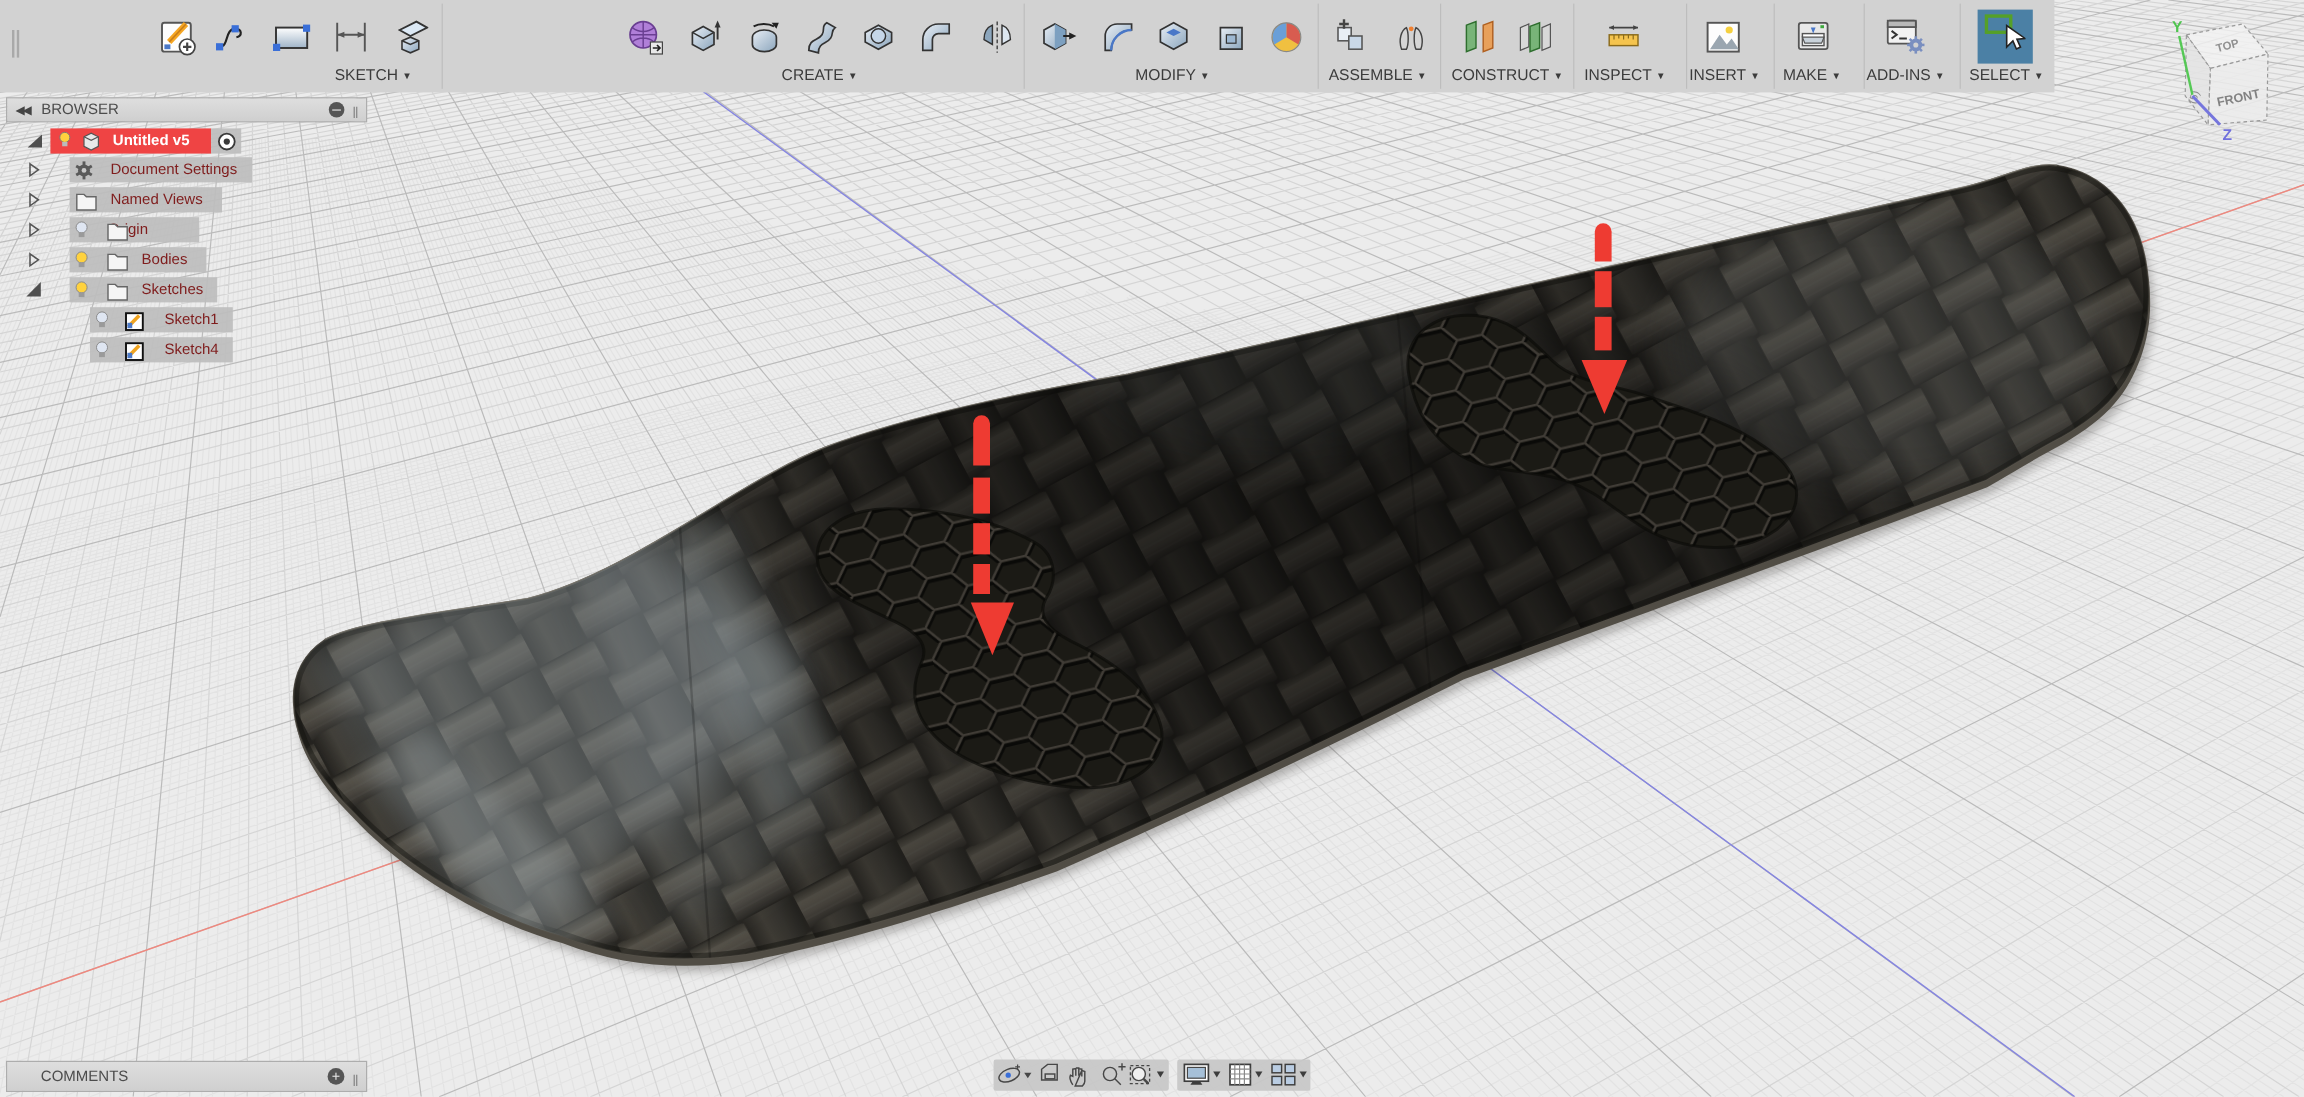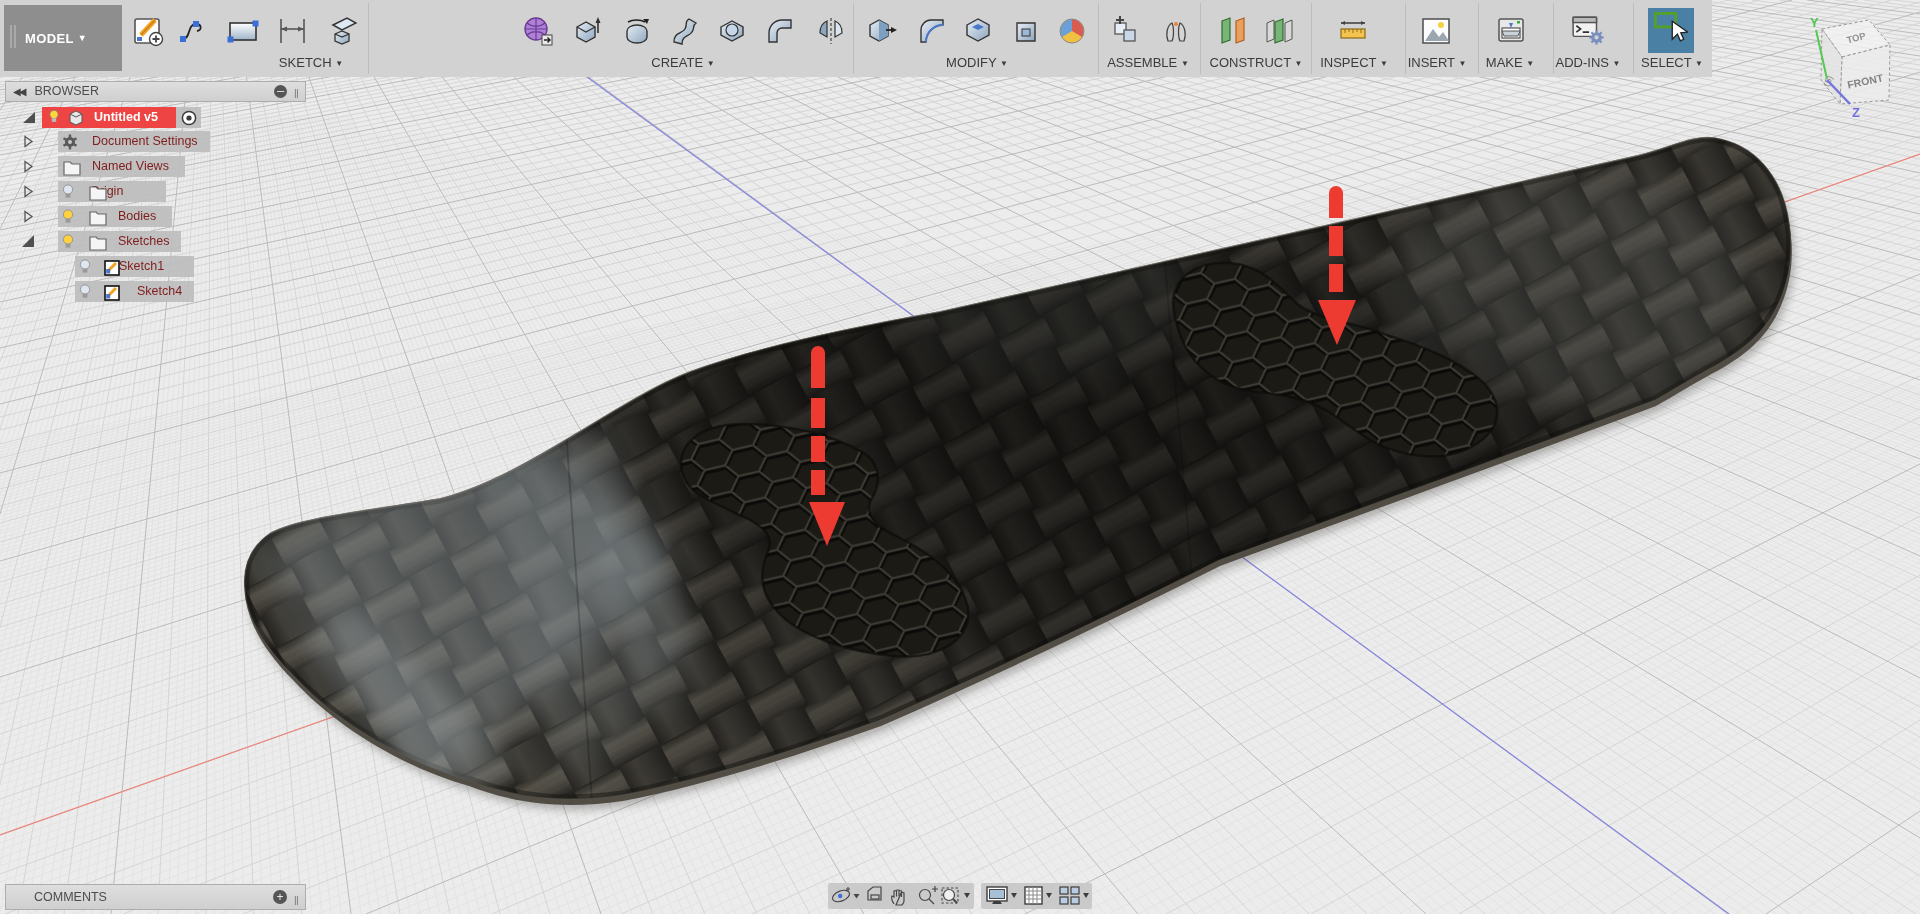--- a/index.html
+++ b/index.html
@@ -133,21 +133,20 @@
   <text x="1857" y="41" font-size="9.5" fill="#909090" font-weight="bold" text-anchor="middle" transform="rotate(-15 1857 41)">TOP</text>
   <text x="1866" y="85" font-size="10.5" fill="#828282" font-weight="bold" text-anchor="middle" transform="rotate(-12 1866 85)">FRONT</text>
   <text x="1831" y="82" font-size="9" fill="#8a8a8a" text-anchor="middle" transform="rotate(-70 1831 82)">(5)</text>
   <line x1="1816" y1="30" x2="1827" y2="79" stroke="#55c855" stroke-width="2"></line>
   <line x1="1827" y1="80" x2="1850" y2="104" stroke="#7575dd" stroke-width="2.5"></line>
   <text x="1810" y="27" font-size="13" font-weight="bold" fill="#4ec44e">Y</text>
   <text x="1852" y="117" font-size="13" font-weight="bold" fill="#7070dd">Z</text>
  </g>
 </svg>
 <div id="toolbar">
-    <div id="model">MODEL <span style="font-size:9px;vertical-align:2px">▼</span></div>
     <div style="position:absolute;left:10px;top:25px;width:2px;height:23px;background:#a9a9a9"></div>
     <div style="position:absolute;left:14px;top:25px;width:2px;height:23px;background:#a9a9a9"></div>
     <div class="sep" style="left:368px"></div>
     <div class="sep" style="left:853px"></div>
     <div class="sep" style="left:1098px"></div>
     <div class="sep" style="left:1200px"></div>
     <div class="sep" style="left:1311px"></div>
     <div class="sep" style="left:1405px"></div>
     <div class="sep" style="left:1478px"></div>
     <div class="sep" style="left:1553px"></div>
@@ -384,21 +383,21 @@
       <circle cx="8" cy="6.5" r="4.6" fill="#ffd23e" stroke="#888" stroke-width="0.8"></circle>
       <rect x="5.6" y="10.6" width="4.8" height="4" fill="#9a9a9a"></rect>
       <path d="M30,4 h6 l2,2 h8 v11 h-16 z" fill="#f5f5f5" stroke="#666" stroke-width="1.2"></path>
     </svg><span style="margin-left:60px">Sketches</span></div>
 <div class="chip" style="left:75px;top:256px;width:119px"><svg class="abs" style="left:2px;top:2px" width="60" height="18" viewBox="0 0 60 18">
       <circle cx="8" cy="6.5" r="4.6" fill="#dfe6f2" stroke="#888" stroke-width="0.8"></circle>
       <rect x="5.6" y="10.6" width="4.8" height="4" fill="#9a9a9a"></rect>
       <rect x="28" y="3" width="14" height="14" fill="#fff" stroke="#111" stroke-width="1.6"></rect>
       <line x1="30" y1="14" x2="39" y2="5" stroke="#f0a420" stroke-width="3"></line>
       <rect x="29.2" y="11" width="4" height="4.5" fill="#4a78c8"></rect>
-    </svg><span style="margin-left:44px">Sketch1</span></div>
+    </svg><span style="margin-left:62px">Sketch1</span></div>
 <div class="chip" style="left:75px;top:281px;width:119px"><svg class="abs" style="left:2px;top:2px" width="60" height="18" viewBox="0 0 60 18">
       <circle cx="8" cy="6.5" r="4.6" fill="#dfe6f2" stroke="#888" stroke-width="0.8"></circle>
       <rect x="5.6" y="10.6" width="4.8" height="4" fill="#9a9a9a"></rect>
       <rect x="28" y="3" width="14" height="14" fill="#fff" stroke="#111" stroke-width="1.6"></rect>
       <line x1="30" y1="14" x2="39" y2="5" stroke="#f0a420" stroke-width="3"></line>
       <rect x="29.2" y="11" width="4" height="4.5" fill="#4a78c8"></rect>
     </svg><span style="margin-left:62px">Sketch4</span></div>
 <div class="navpill" style="left:828px;width:146px"></div>
 <div class="navpill" style="left:981px;width:111px"></div>
 <svg class="abs" style="left:828px;top:883px" width="146" height="26" viewBox="0 0 146 26">

